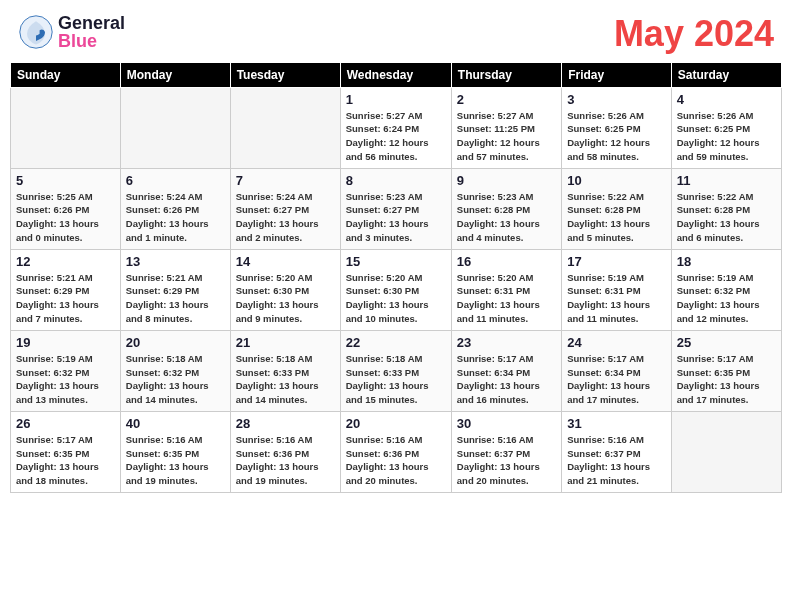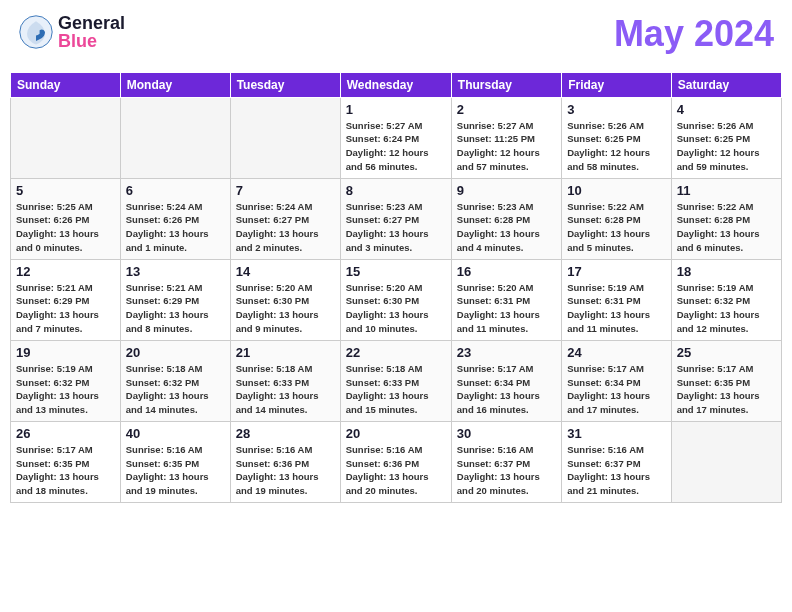--- a/index.html
+++ b/index.html
@@ -7,42 +7,42 @@
       font-family: Arial, Helvetica, sans-serif;
       background: #fff;
       width: 792px;
       min-height: 612px;
       padding: 10px;
     }
     .header {
       display: flex;
       justify-content: space-between;
       align-items: flex-start;
-      margin-bottom: 14px;
+      margin-bottom: 4px;
       padding: 4px 8px;
     }
     .title-block {
       text-align: right;
     }
     .month-year {
       font-size: 36px;
       font-weight: bold;
-      color: #8b5cf6;
+      color: #ef4444;
       line-height: 1.1;
     }
     .location {
       font-size: 15px;
       color: #333;
     }
     .calendar {
       width: 100%;
       border-collapse: collapse;
     }
     .calendar th {
-      background: #6d28d9;
+      background: #000000;
       color: white;
       font-size: 12px;
       font-weight: bold;
       text-align: left;
       padding: 5px 6px;
       border: 1px solid #fff;
     }
     .calendar td {
       width: 113px;
       vertical-align: top;

